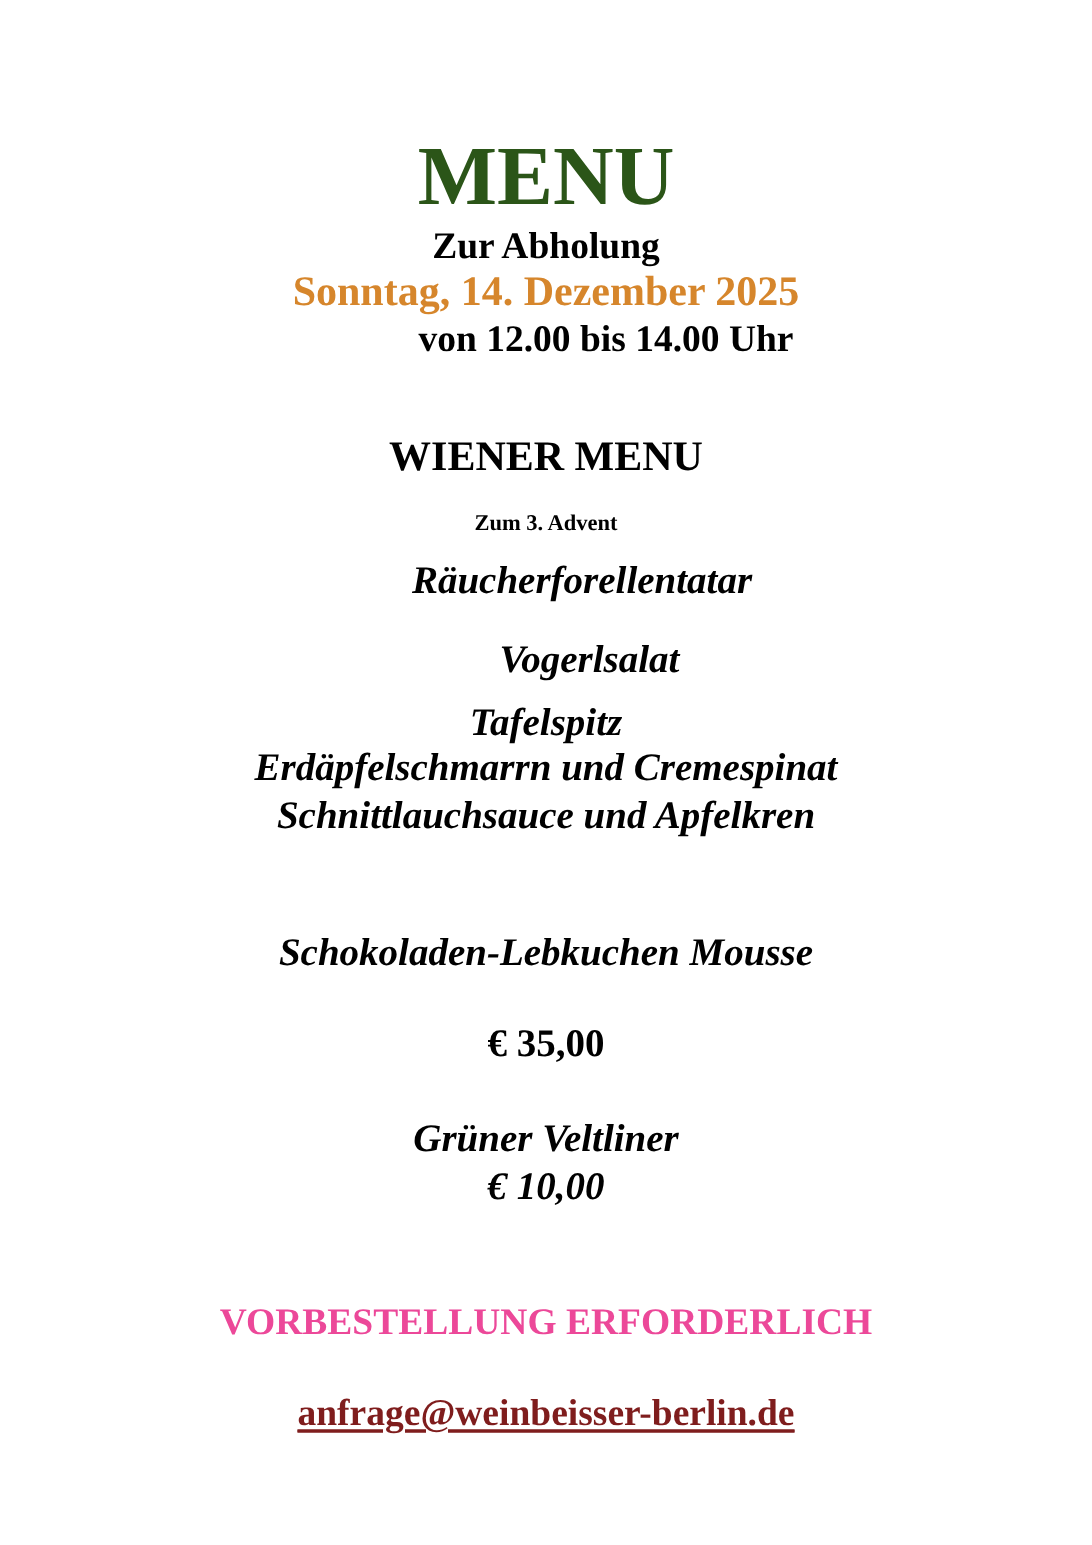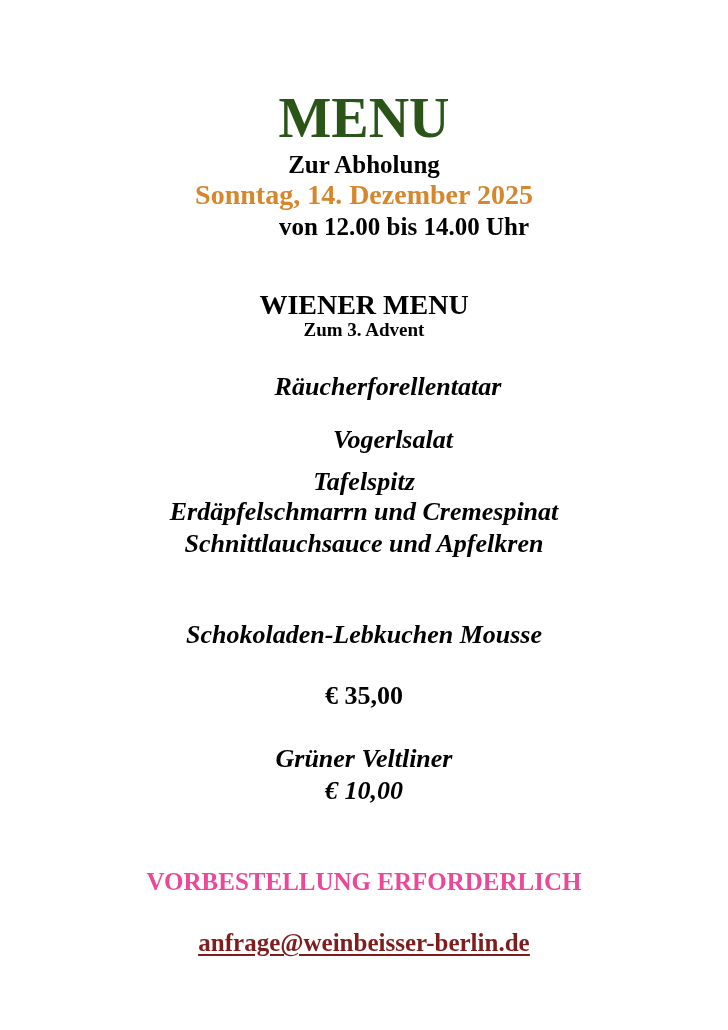--- a/index.html
+++ b/index.html
@@ -53,22 +53,22 @@
       font-size: 25px;
       line-height: 30px;
       margin-left: 40px;
     }
     .menu-name {
       top: 288px;
       font-size: 28px;
       line-height: 34px;
     }
     .menu-occasion {
-      top: 321px;
-      font-size: 19px;
+      top: 340px;
+      font-size: 15px;
       line-height: 18px;
     }
     .italic {
       font-style: italic;
       font-size: 26px;
       line-height: 32px;
     }
     .course1-a { top: 371px; margin-left: 24px; }
     .course1-b { top: 424px; padding-left: 29px; }
     .course2-a { top: 466px; }

